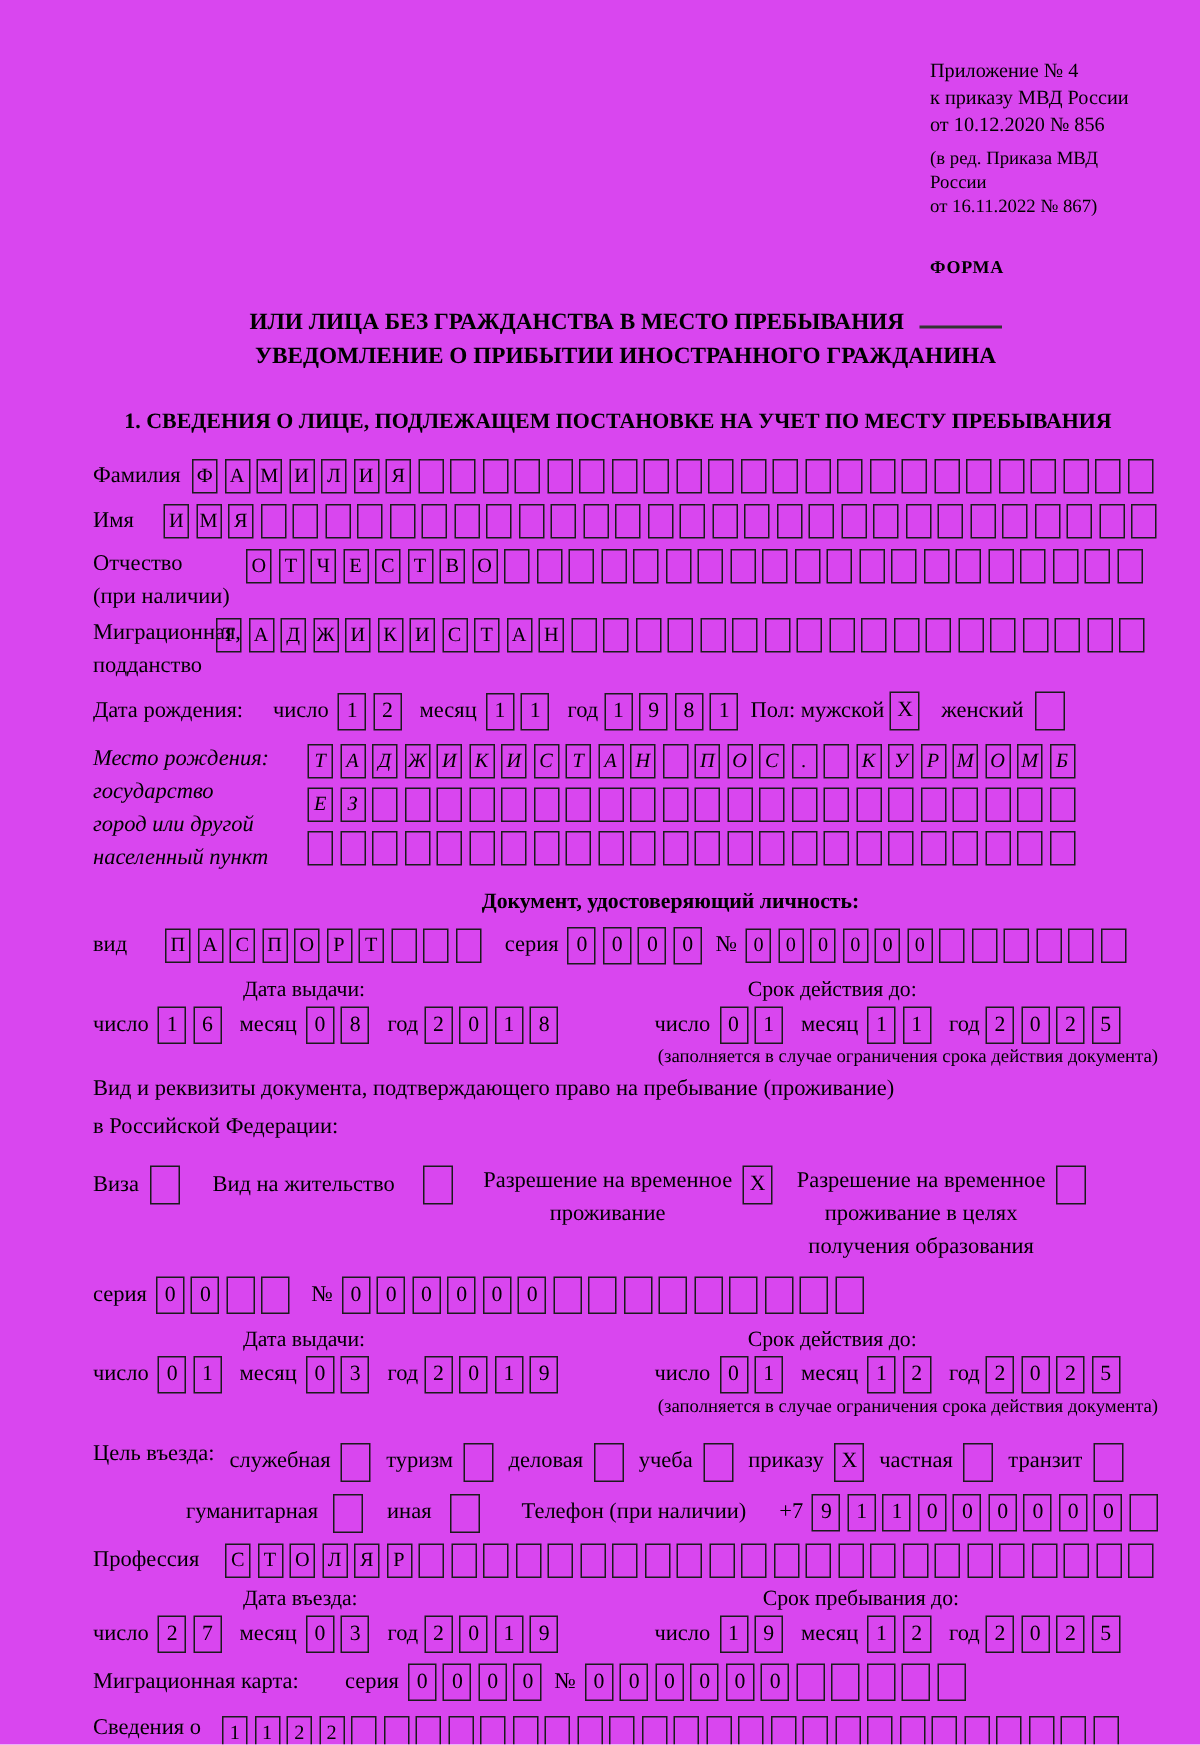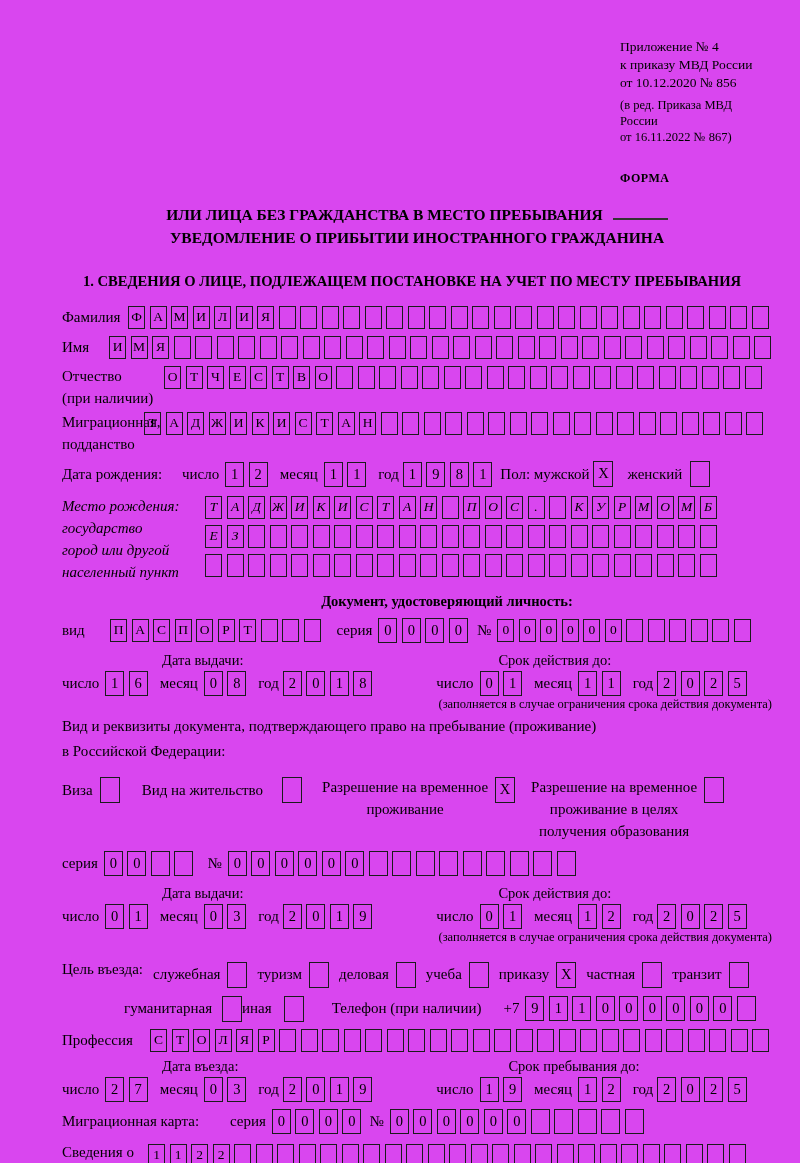--- a/index.html
+++ b/index.html
@@ -521,21 +521,21 @@
         <span class="cbox"></span>
       </span>
     <span class="opt">
         <span>транзит</span>
         <span class="cbox"></span>
       </span>
   </div>
   <div class="row" style="margin-bottom:7px;">
     <span style="margin-left:62px">гуманитарная</span>
     <span class="cbox" style="margin-left:10px"></span>
-    <span style="">иная</span>
+    <span style="margin-left:16px">иная</span>
     <span class="cbox" style="margin-left:12px"></span>
     <span style="margin-left:28px">Телефон (при наличии)</span>
     <span style="margin-left:22px;margin-right:6px">+7</span>
     <span class="cells d">
         <span class="cell">9</span>
         <span class="cell">1</span>
         <span class="cell">1</span>
         <span class="cell">0</span>
         <span class="cell">0</span>
         <span class="cell">0</span>

